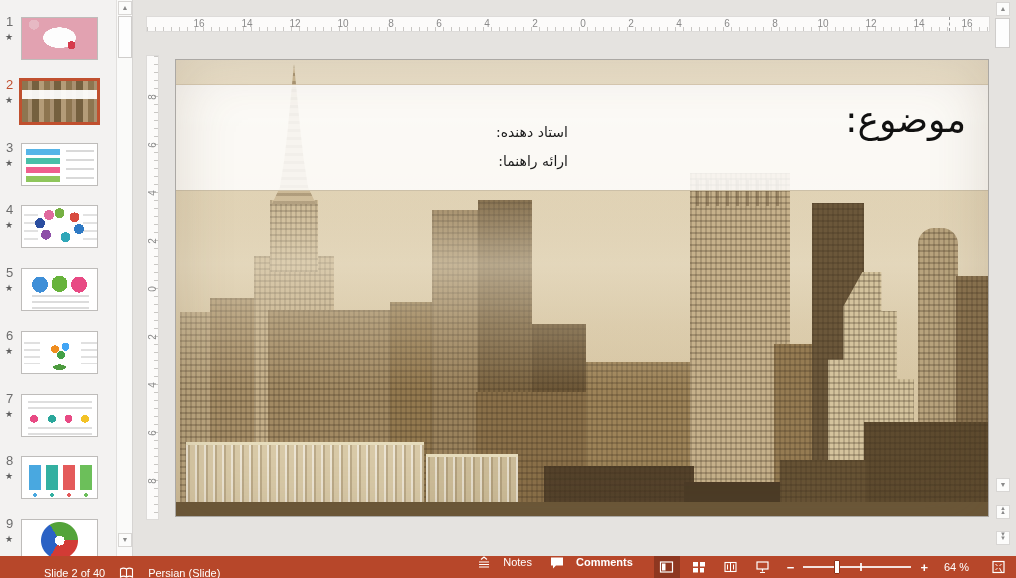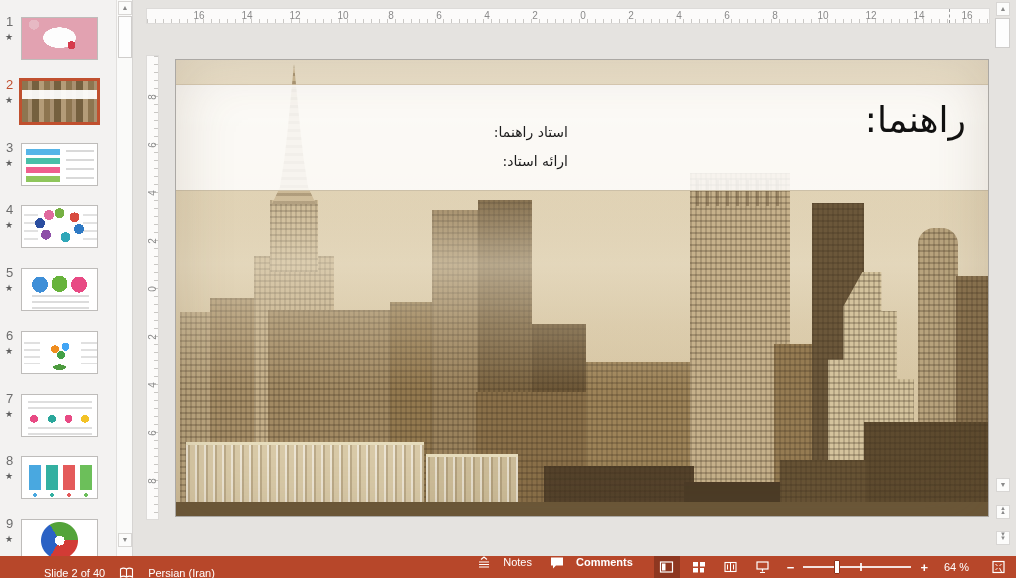--- a/index.html
+++ b/index.html
@@ -84,21 +84,21 @@
 
   
   .tscroll{position:absolute;left:116px;top:0;width:16px;height:556px;background:#FAFAF9;
            border-left:1px solid #E2E0DE;box-sizing:border-box;}
   .sbtn{position:absolute;left:1px;width:14px;height:14px;background:#FCFCFB;border:1px solid #D8D6D4;
         box-sizing:border-box;color:#8a8a8a;font-size:7px;line-height:12px;text-align:center;cursor:default;}
   .tscroll .sthumb{position:absolute;left:1px;top:16px;width:14px;height:42px;background:#FDFDFD;
         border:1px solid #CFCDCB;box-sizing:border-box;}
 
   
-  .ruler-h{position:absolute;left:146px;top:8px;width:844px;height:16px;background:#FCFBFA;
+  .ruler-h{position:absolute;left:146px;top:16px;width:844px;height:16px;background:#FCFBFA;
            border:1px solid #DDDBD9;box-sizing:border-box;
            background-image:repeating-linear-gradient(90deg,#C9C7C4 0 1px,rgba(0,0,0,0) 1px 8px);
            background-size:100% 4px;background-repeat:no-repeat;background-position:0 100%;}
   .rh-label{position:absolute;top:1px;font-size:10px;color:#8a8a8a;transform:translateX(-50%);}
   .rh-marker{position:absolute;top:0;height:14px;border-left:1px dashed #9a9a9a;}
   .ruler-v{position:absolute;left:146px;top:55px;width:13px;height:465px;background:#FCFBFA;
            border:1px solid #DDDBD9;box-sizing:border-box;
            background-image:repeating-linear-gradient(180deg,#C9C7C4 0 1px,rgba(0,0,0,0) 1px 8px);
            background-size:4px 100%;background-repeat:no-repeat;background-position:100% 0;}
   .rv-label{position:absolute;left:0;width:11px;text-align:center;font-size:10px;color:#8a8a8a;
@@ -273,24 +273,24 @@
         <div class="b bw" style="left: 780px; top: 216px; width: 32px; height: 240px; background-color: rgb(138, 115, 80);"></div>
         <div class="b bw" style="left: 688px; top: 362px; width: 124px; height: 94px; background-color: rgb(94, 75, 47);"></div>
         <div class="b bcol" style="left: 10px; top: 382px; width: 238px; height: 74px; background-color: rgb(216, 201, 167);"></div>
         <div class="b bcol" style="left: 250px; top: 394px; width: 92px; height: 62px; background-color: rgb(204, 188, 152);"></div>
         <div class="b bw" style="left: 368px; top: 406px; width: 150px; height: 50px; background-color: rgb(84, 66, 43);"></div>
         <div class="b" style="left: 508px; top: 422px; width: 96px; height: 34px; background-color: rgb(75, 59, 38);"></div>
         <div class="b bw" style="left: 604px; top: 400px; width: 86px; height: 56px; background-color: rgb(103, 83, 53);"></div>
         <div class="b" style="left: 0px; top: 442px; width: 812px; height: 14px; background-color: rgb(108, 88, 57);"></div>
       </div>
     <div class="band"></div>
-    <div class="slide-title">راهنما:</div>
+    <div class="slide-title">موضوع:</div>
     <div class="credits">
-      <div>استاد راهنما:</div>
-      <div>ارائه استاد:</div>
+      <div>استاد دهنده:</div>
+      <div>ارائه راهنما:</div>
     </div>
     <div class="vignette"></div>
   </div>
 
   <div class="vscroll">
     <div class="sbtn" style="top:2px;">▲</div>
     <div class="sthumb"></div>
     <div class="sbtn" style="top:478px;">▼</div>
     <div class="sbtn dblarrow" style="top:505px;">
         <span>▲</span>
@@ -302,21 +302,21 @@
       </div>
   </div>
 
   <div class="status">
     <div class="lft">
       <span>Slide 2 of 40</span>
       <svg class="sicon" width="15" height="14" viewBox="0 0 15 14">
         <path d="M1.5 3c2-1.2 4-1.2 6 0 2-1.2 4-1.2 6 0v8c-2-1.2-4-1.2-6 0-2-1.2-4-1.2-6 0z" fill="none" stroke="#fff" stroke-width="1.1"></path>
         <path d="M7.5 3v8" stroke="#fff" stroke-width="1.1"></path>
       </svg>
-      <span>Persian (Iran)</span>
+      <span>Persian (Slide)</span>
     </div>
     <div class="rgt">
       <div class="sbit">
         <svg class="sicon" width="14" height="13" viewBox="0 0 14 13">
           <path d="M4 3.5l3-2.5 3 2.5" fill="none" stroke="#fff" stroke-width="1.2"></path>
           <path d="M2 6h10M2 8.5h10M2 11h10" stroke="#fff" stroke-width="1.2"></path>
         </svg>
         <span>Notes</span>
       </div>
       <div class="sbit" style="margin-left:8px;font-weight:bold;">

